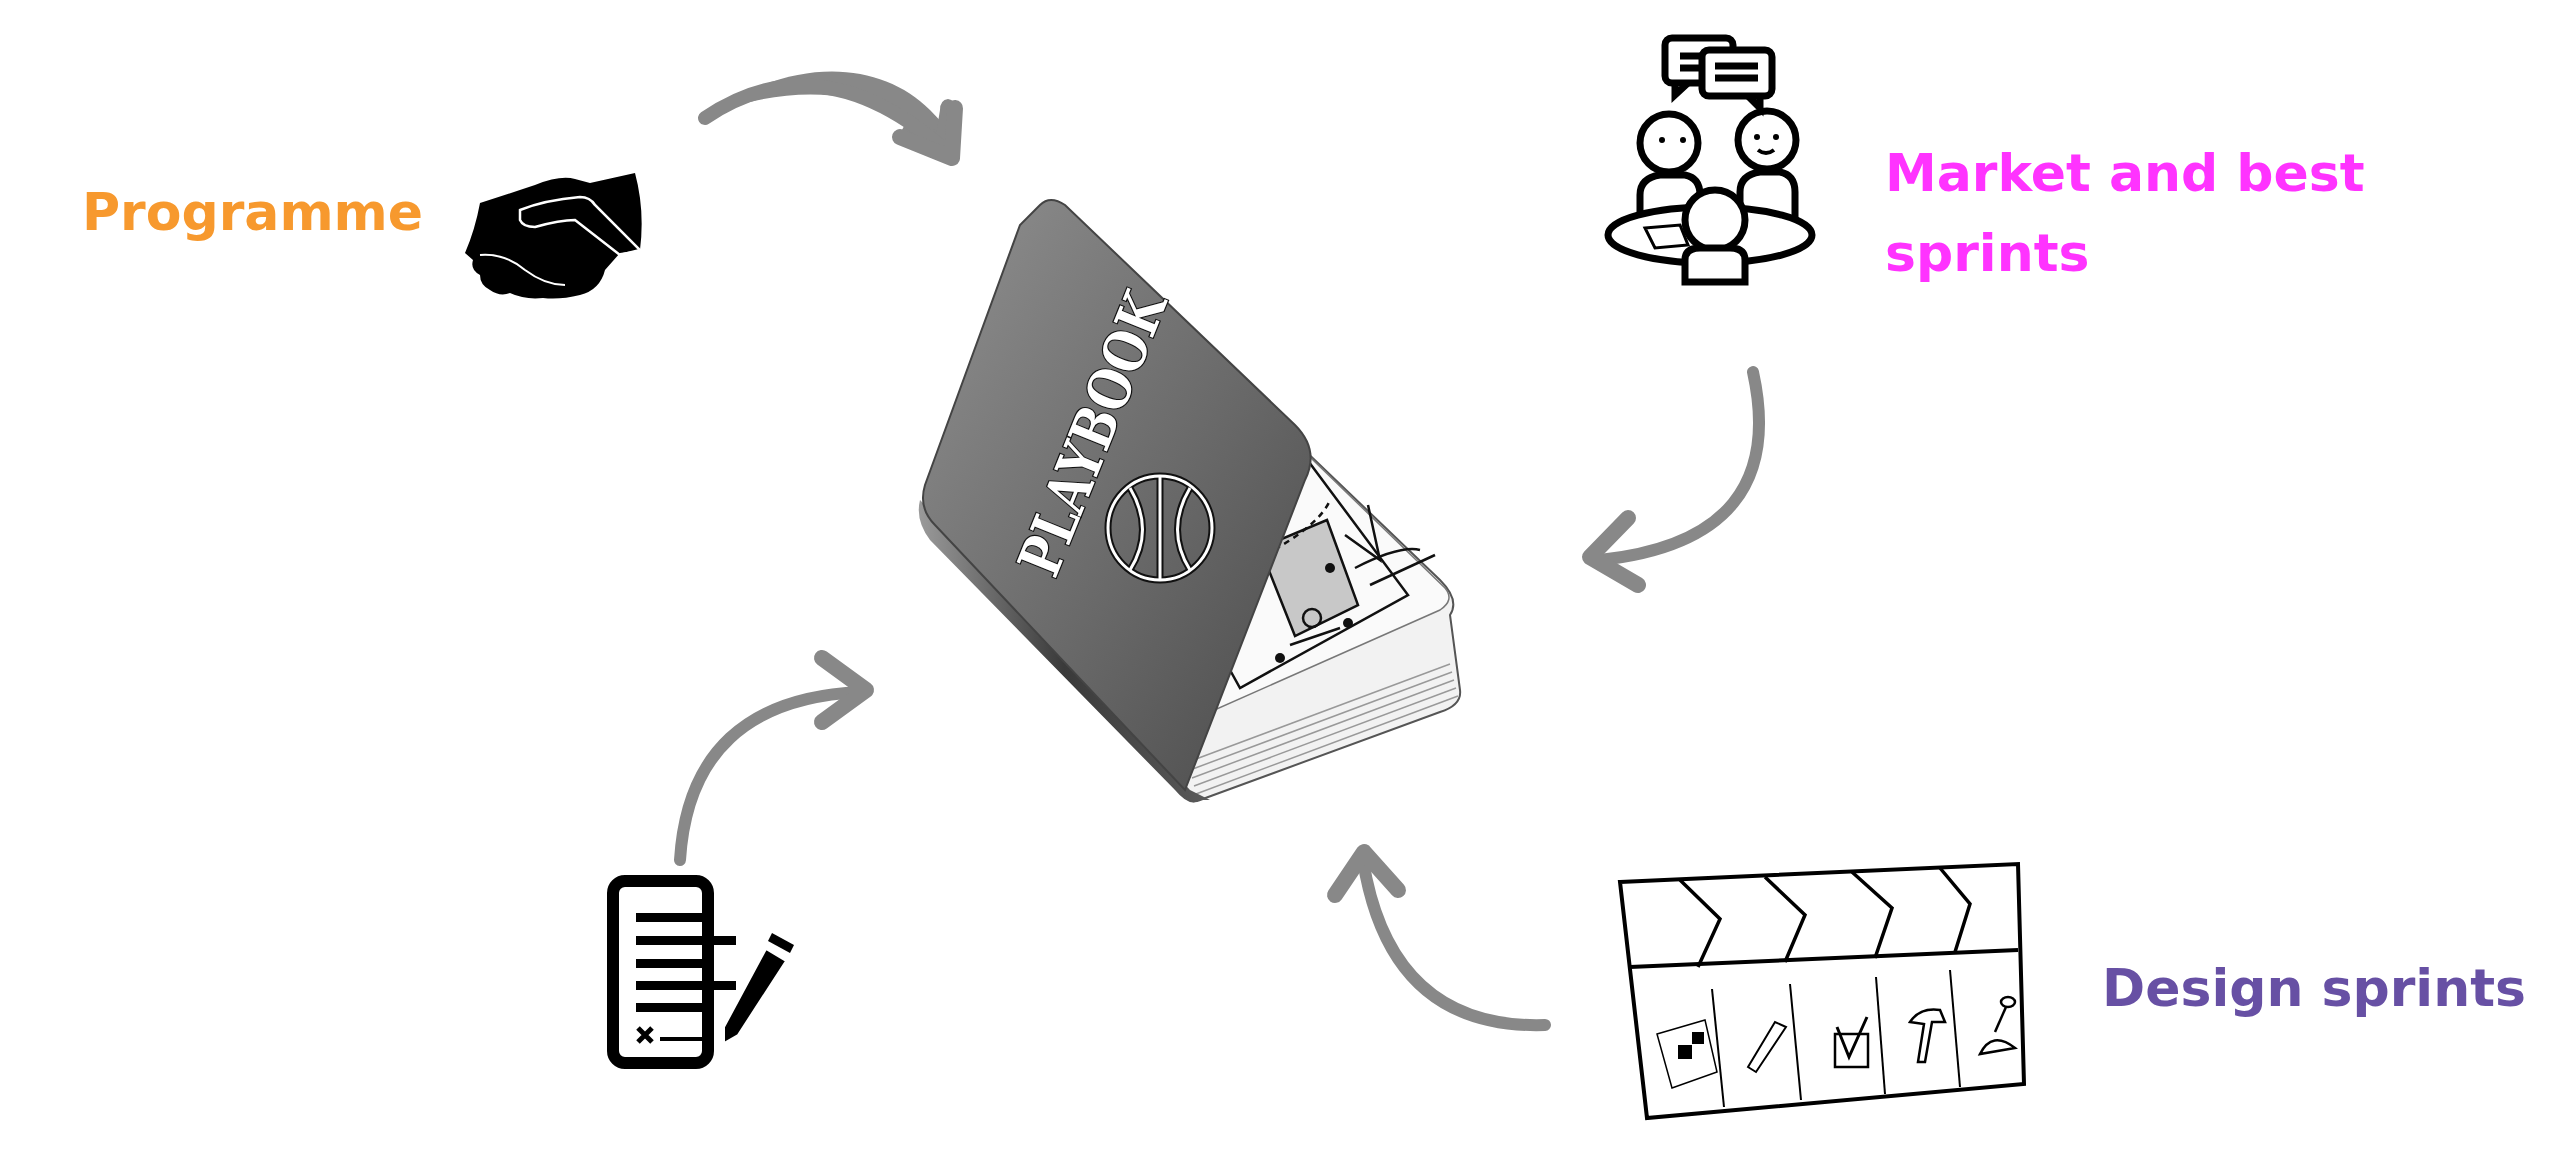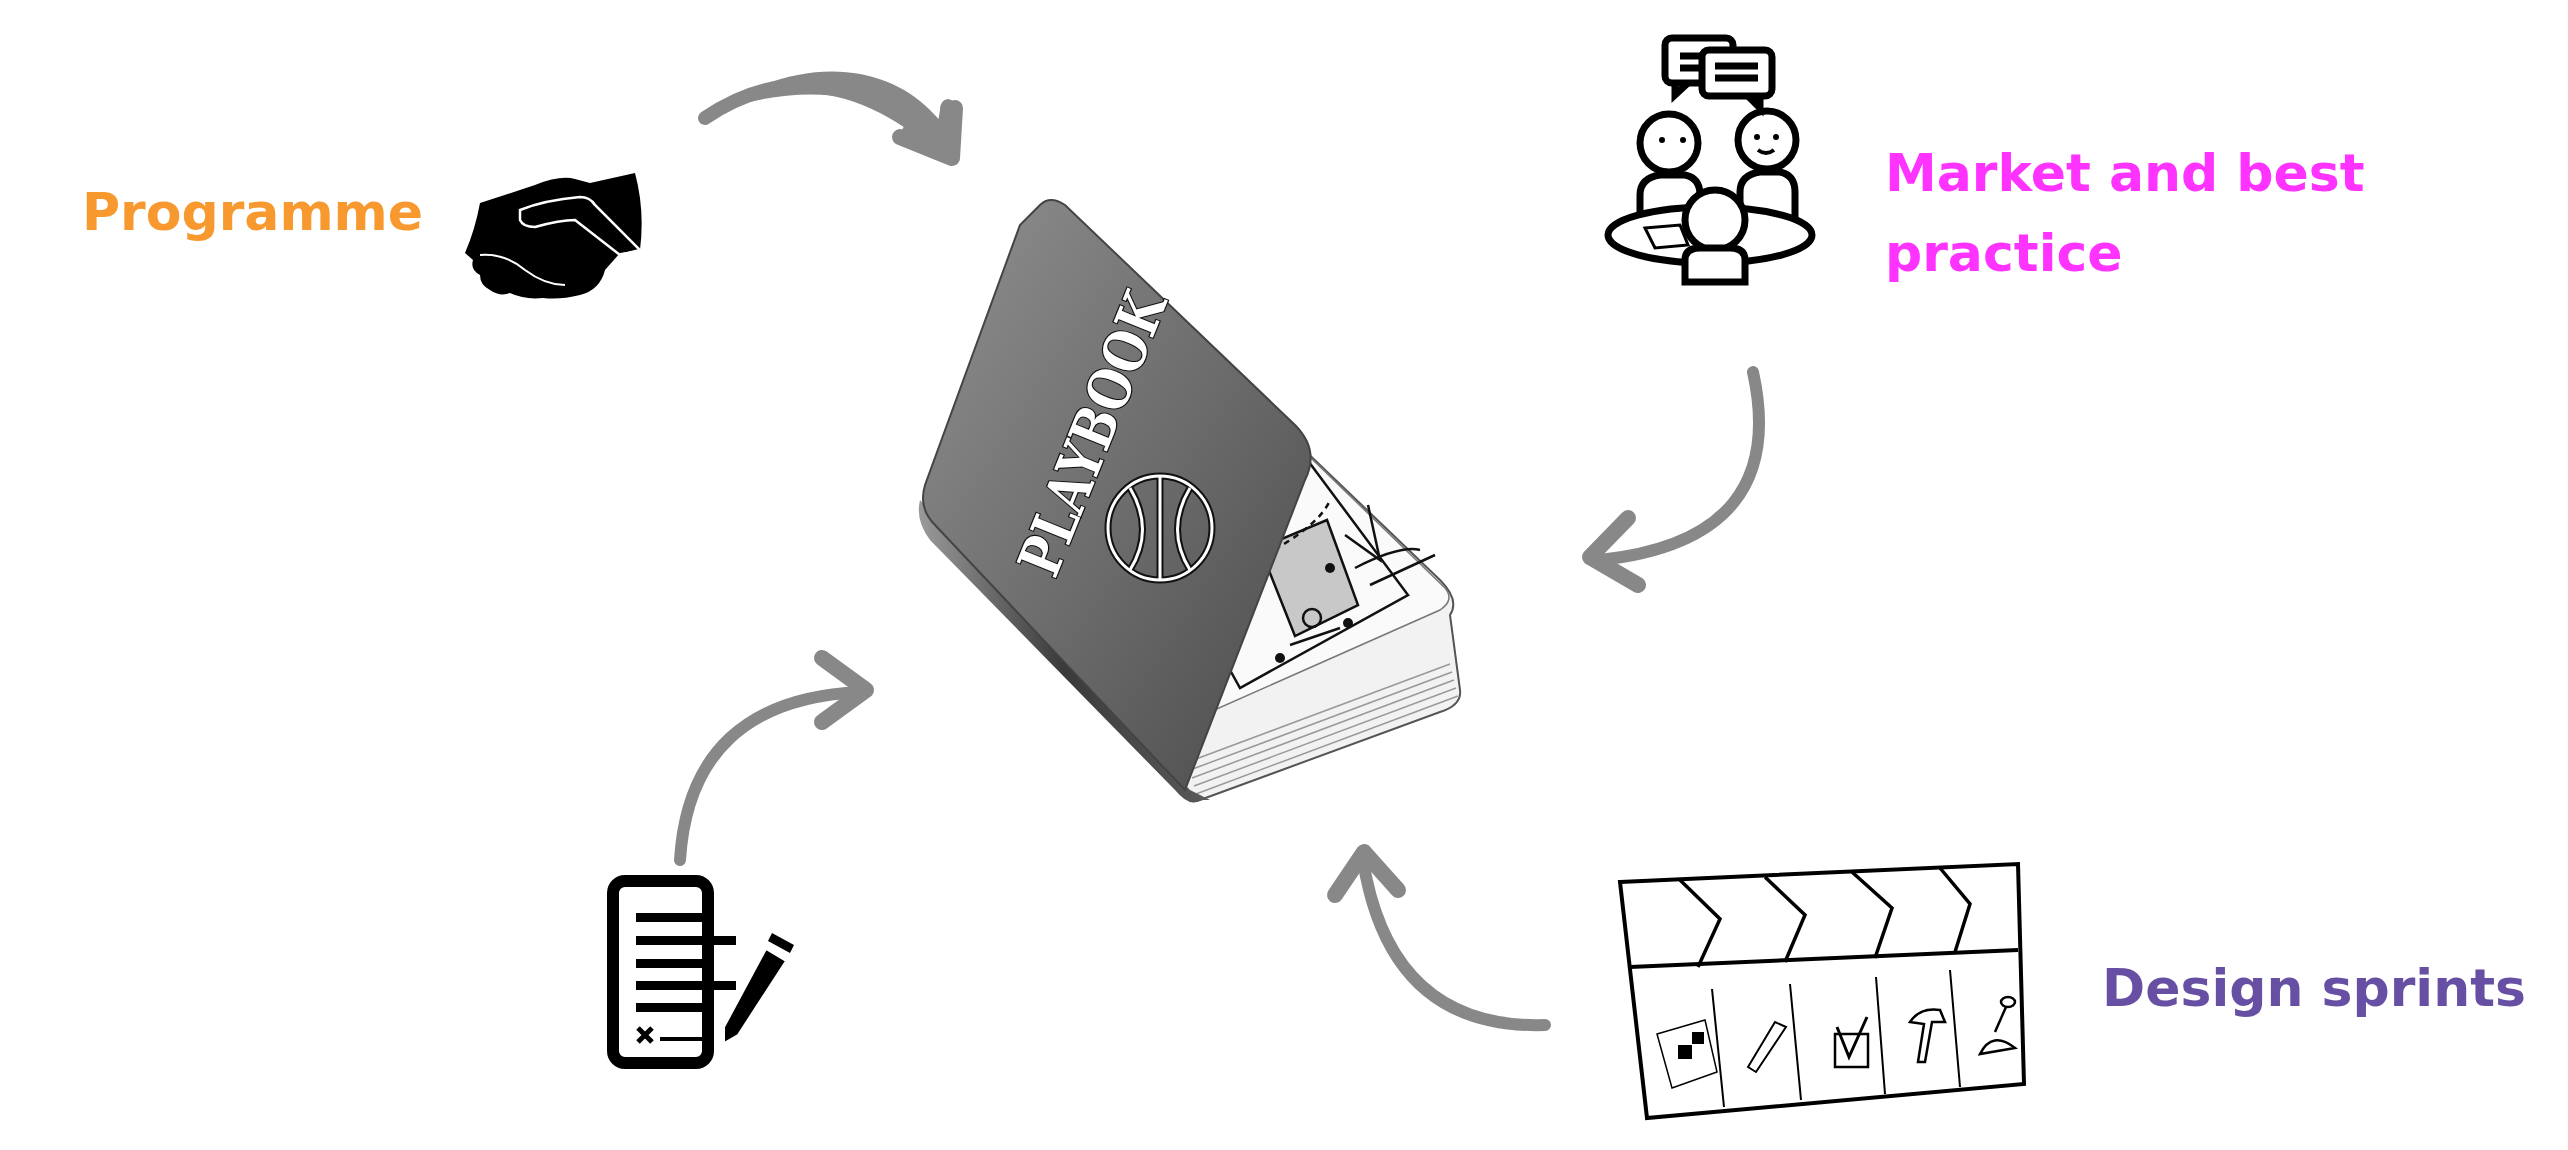--- a/index.html
+++ b/index.html
@@ -12,21 +12,21 @@
 </style>
 </head>
 <body>
 
 <div class="label" style="left:82px; top:172px; text-align:center; color:#f7992e;">
   <span>Programme</span>
 </div>
 
 <div class="label" style="left:1885px; top:133px; color:#ff33ff;">
   <span>Market and best</span>
-  <span>practice</span>
+  <span>sprints</span>
 </div>
 
 <div class="label" style="left:220px; top:890px; color:#3f7cd8;">
 </div>
 
 <div class="label" style="left:2102px; top:948px; color:#6750a4;">
   <span>Design sprints</span>
 </div>
 
 <svg class="abs" style="left:0;top:0;" width="2568" height="1150" viewBox="0 0 2568 1150">

